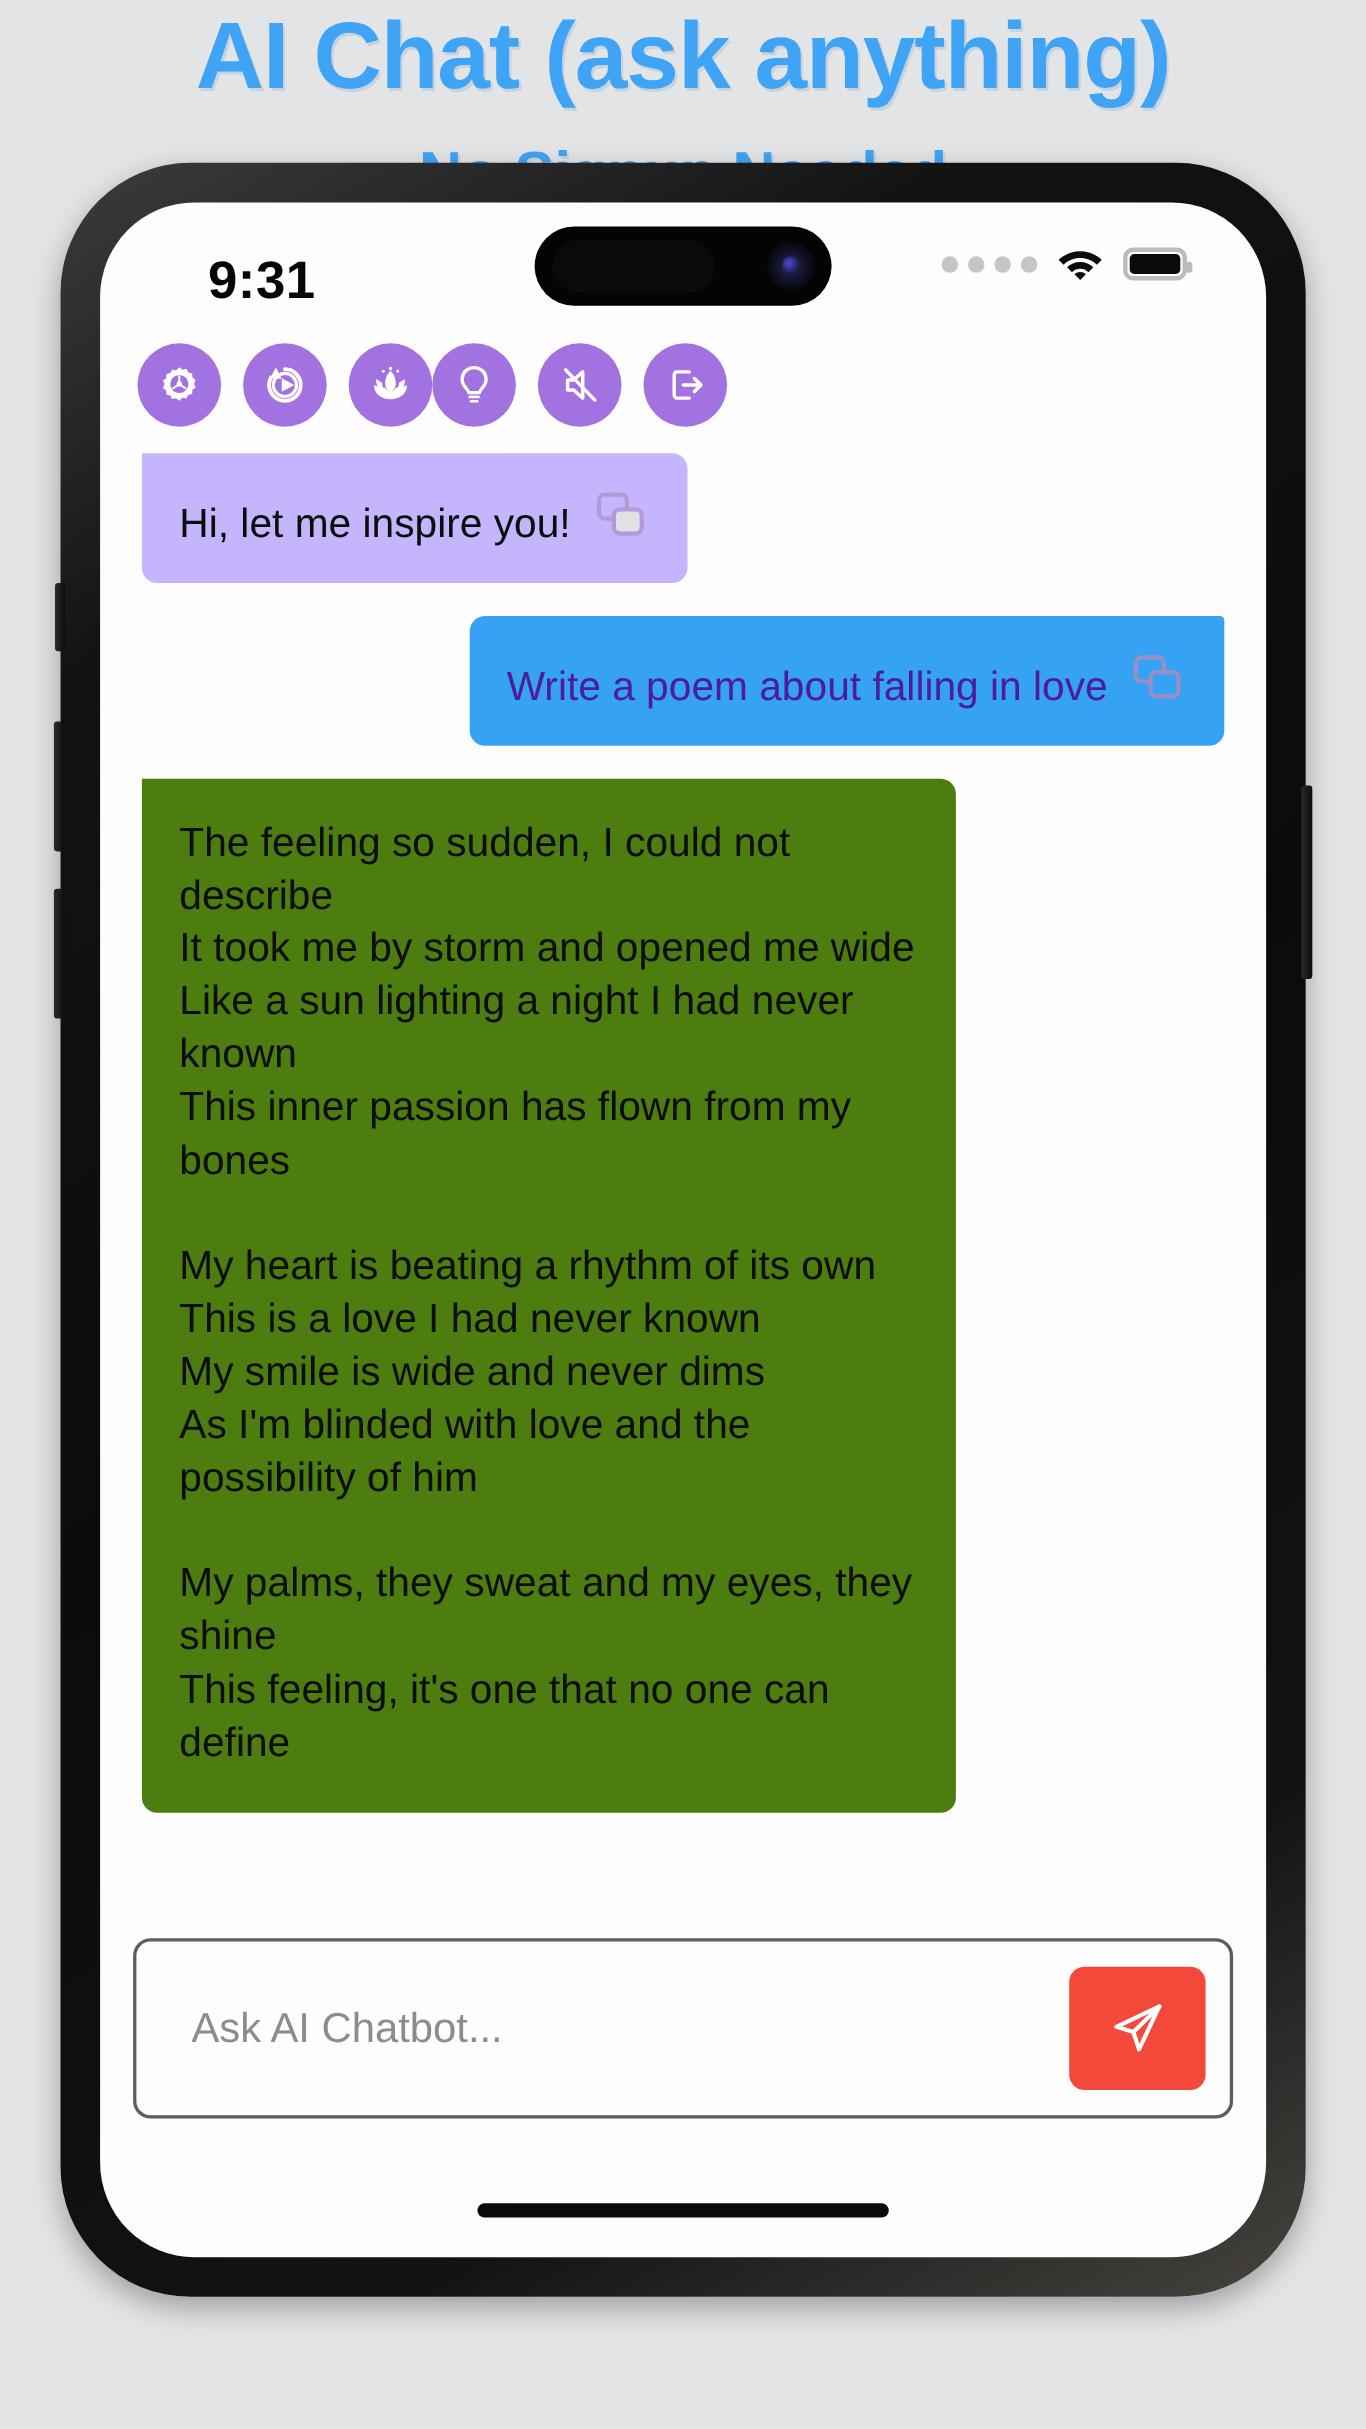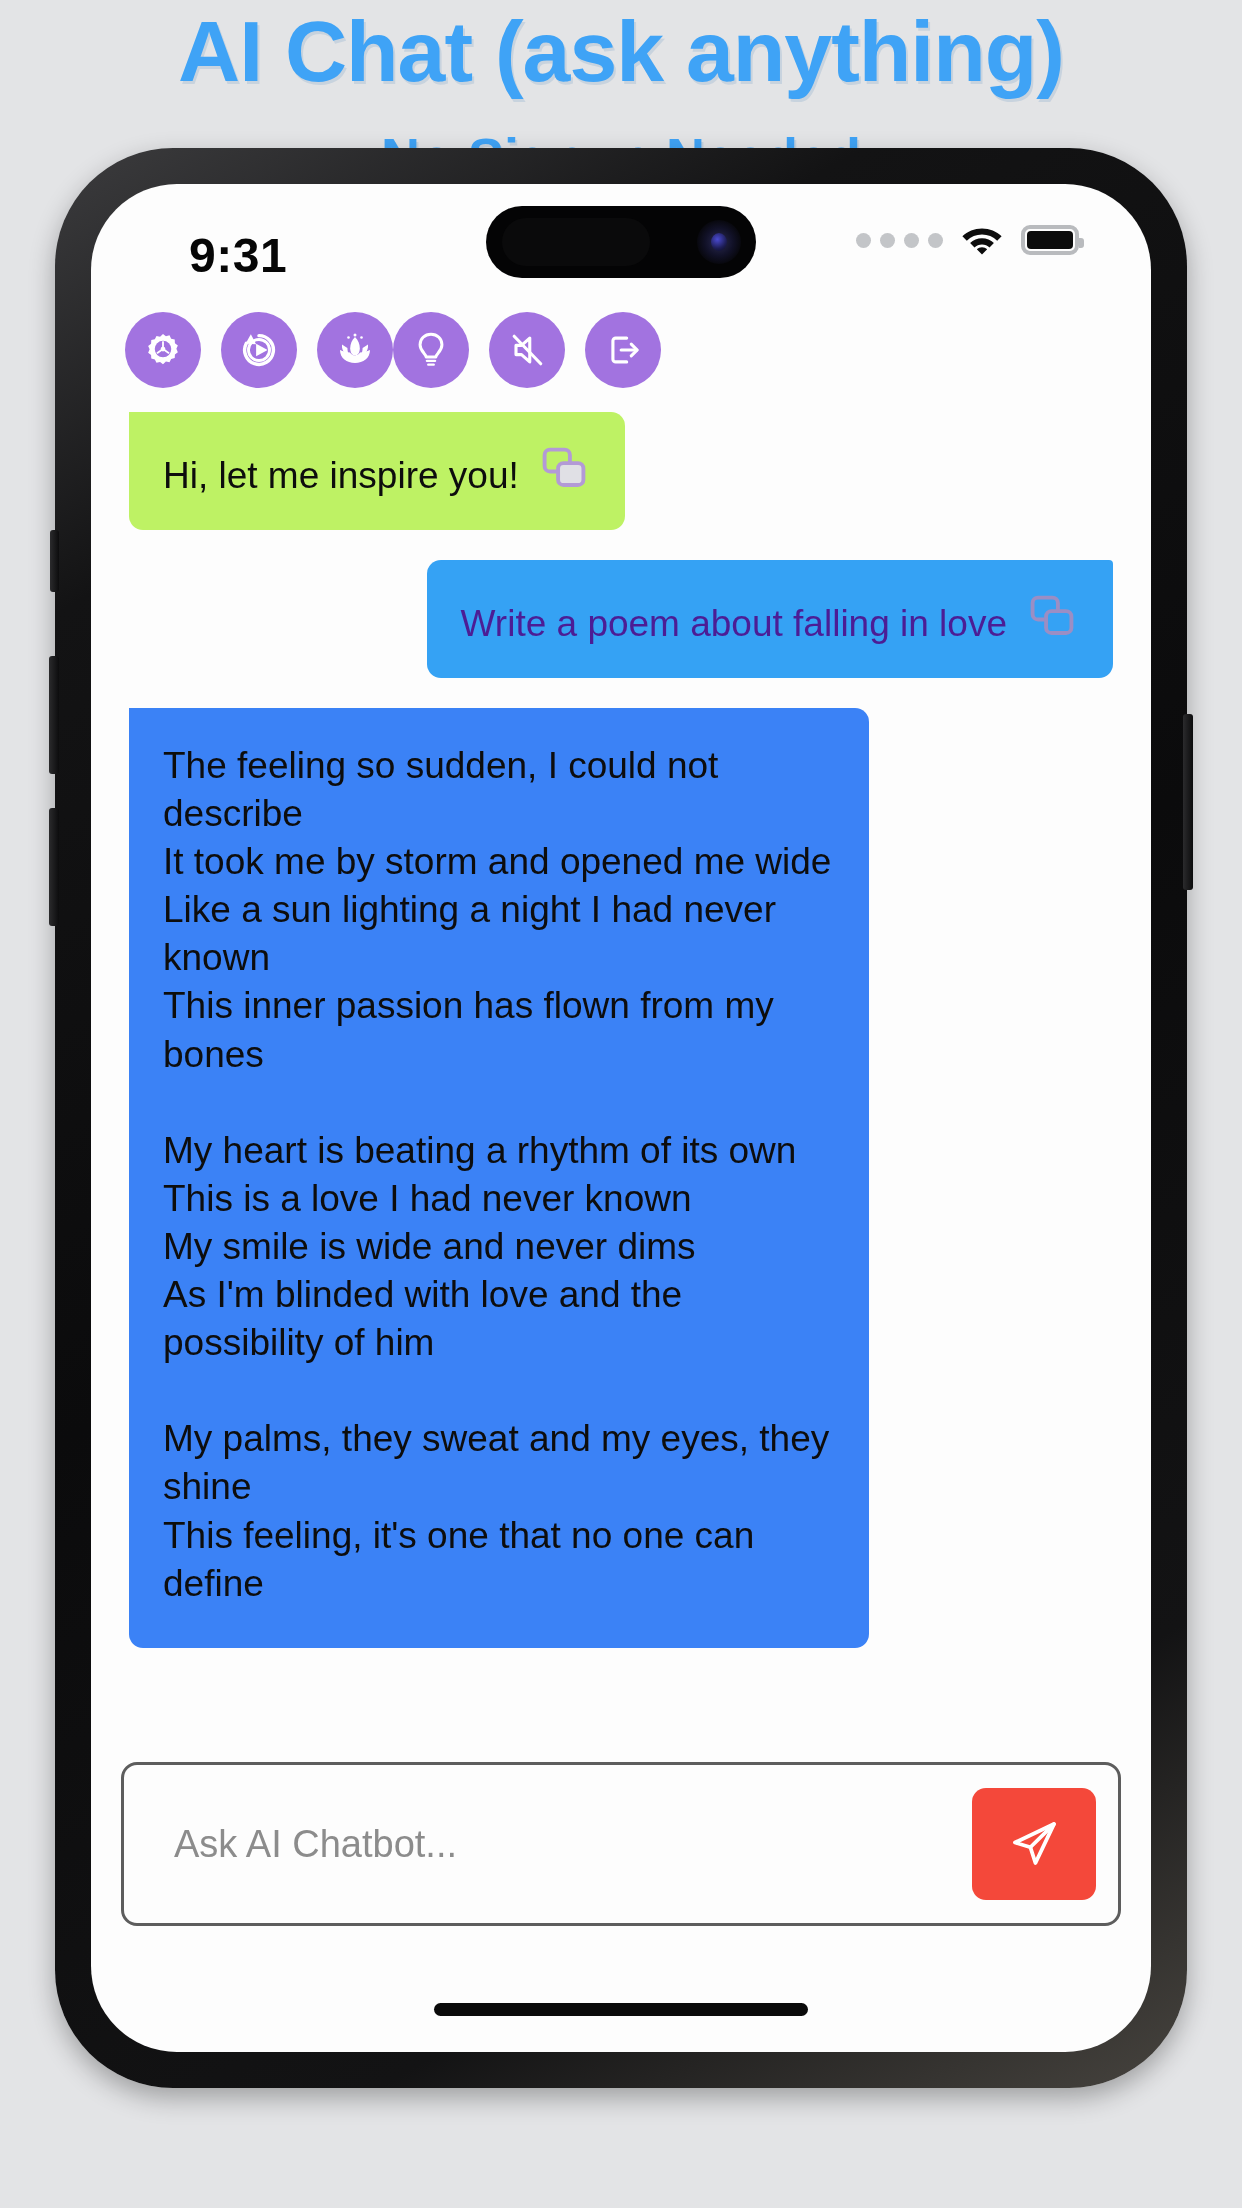--- a/index.html
+++ b/index.html
@@ -203,33 +203,33 @@
     border-radius: 14px;
     padding: 30px 34px;
     font-size: 37px;
     line-height: 1.30;
     box-sizing: border-box;
     display:flex;
     align-items:flex-end;
     gap: 18px;
   }
   .bubble.bot {
-    background: #bef264;
+    background: #c4b5fd;
     color: #0d0d0d;
     border-top-left-radius: 0;
     max-width: 560px;
   }
   .bubble.user {
     background: #35a2f4;
     color: #4c1d95;
     border-top-right-radius: 4px;
     max-width: 720px;
   }
   .bubble.poem {
-    background: #3b82f6;
+    background: #4d7c0f;
     color: #0d0d0d;
     border-top-left-radius: 0;
     width: 740px;
     max-width: 740px;
     align-items: flex-start;
     padding: 34px 34px 40px 34px;
   }
   .bubble-text { white-space: pre-wrap; }
   .copy-ico { flex: 0 0 auto; margin-bottom: 4px; }
 

